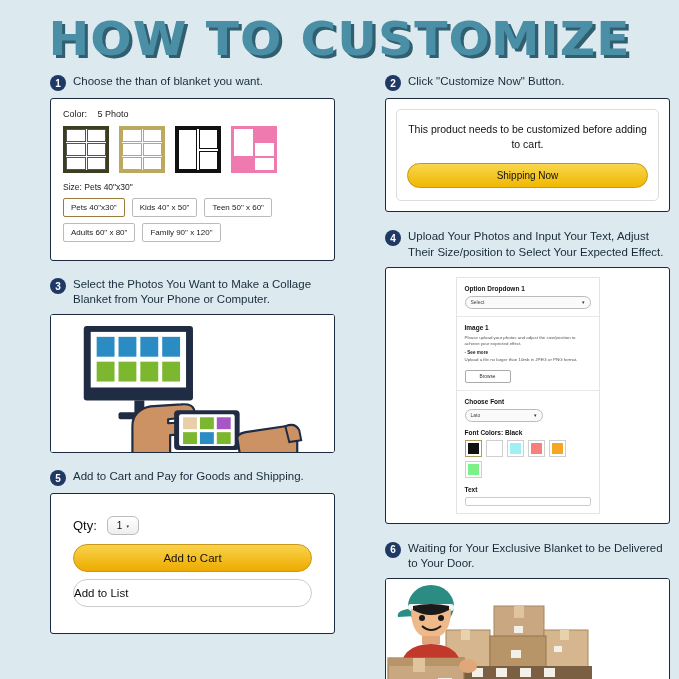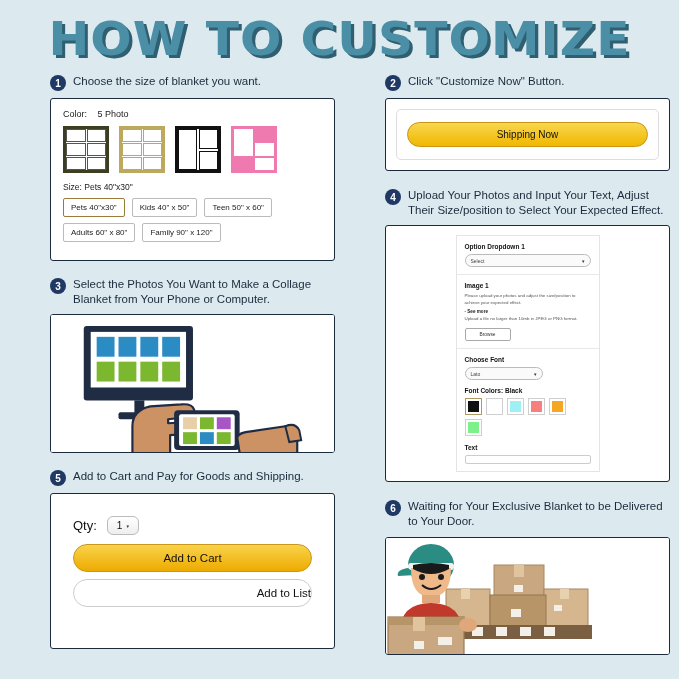--- a/index.html
+++ b/index.html
@@ -129,55 +129,55 @@
   .sw-row{display:flex;gap:4px;flex-wrap:wrap;margin-top:4px;}
   .sw{width:17px;height:17px;box-sizing:border-box;border:1px solid #cfcfcf;background:#fff;padding:2px;}
   .sw.sel{border:1.5px solid #b09a62;}
   .sw i{display:block;width:100%;height:100%;}
   .f-input{
     width:100%;box-sizing:border-box;height:9px;
     border:1px solid #ccc;border-radius:2px;background:#fff;margin-top:3px;
   }
 
   
-  #card5{padding:22px 22px 41px 22px;}
+  #card5{padding:22px 22px 26px 22px;}
   .qty-row{display:flex;align-items:center;gap:10px;margin-bottom:9px;}
   .qty-label{font-size:13px;color:#111;}
   .qty-sel{
     border:1px solid #bbb;border-radius:6px;background:linear-gradient(#fff,#eee);
     font-size:10px;color:#111;padding:3px 9px;display:flex;align-items:center;gap:4px;
   }
   .btn-cart{
     display:block;width:100%;box-sizing:border-box;text-align:center;
     background:linear-gradient(#f9d34b,#edab00);
     border:1px solid #c9971a;border-radius:14px;
     font-size:11.5px;color:#111;padding:7px 0;margin-bottom:7px;
   }
   .btn-list{
-    display:block;width:100%;box-sizing:border-box;text-align:right;
+    display:block;width:100%;box-sizing:border-box;text-align:left;
     background:#fff;border:1px solid #ccc;border-radius:14px;
     font-size:11.5px;color:#111;padding:7px 0;
   }
 
   
   #card6{height:118px;overflow:hidden;position:relative;background:#fff;}
 </style>
 </head>
 <body>
 
 <div class="page">
 
   <div class="title">HOW TO CUSTOMIZE</div>
 
   <div class="col col-left">
 
     <div class="step">
       <div class="step-head">
         <div class="badge">1</div>
-        <div class="step-text">Choose the size of blanket you want.</div>
+        <div class="step-text">Choose the than of blanket you want.</div>
       </div>
 
       <div class="card" id="card1">
         <div class="color-label">
           <span>Color:</span>
           <b>5 Photo</b>
         </div>
 
         <div class="thumbs">
           <div class="thumb t1">
@@ -298,20 +298,21 @@
   <div class="col col-right">
 
     <div class="step">
       <div class="step-head">
         <div class="badge">2</div>
         <div class="step-text">Click "Customize Now" Button.</div>
       </div>
 
       <div class="card" id="card2">
         <div class="inner-box">
+          <div class="prod-msg">This product needs to be customized before adding to cart.</div>
           <div class="btn-yellow">Shipping Now</div>
         </div>
       </div>
     </div>
 
     <div class="step" style="margin-top:17px;">
       <div class="step-head">
         <div class="badge">4</div>
         <div class="step-text">Upload Your Photos and Input Your Text, Adjust Their Size/position to Select Your Expected Effect.</div>
       </div>

